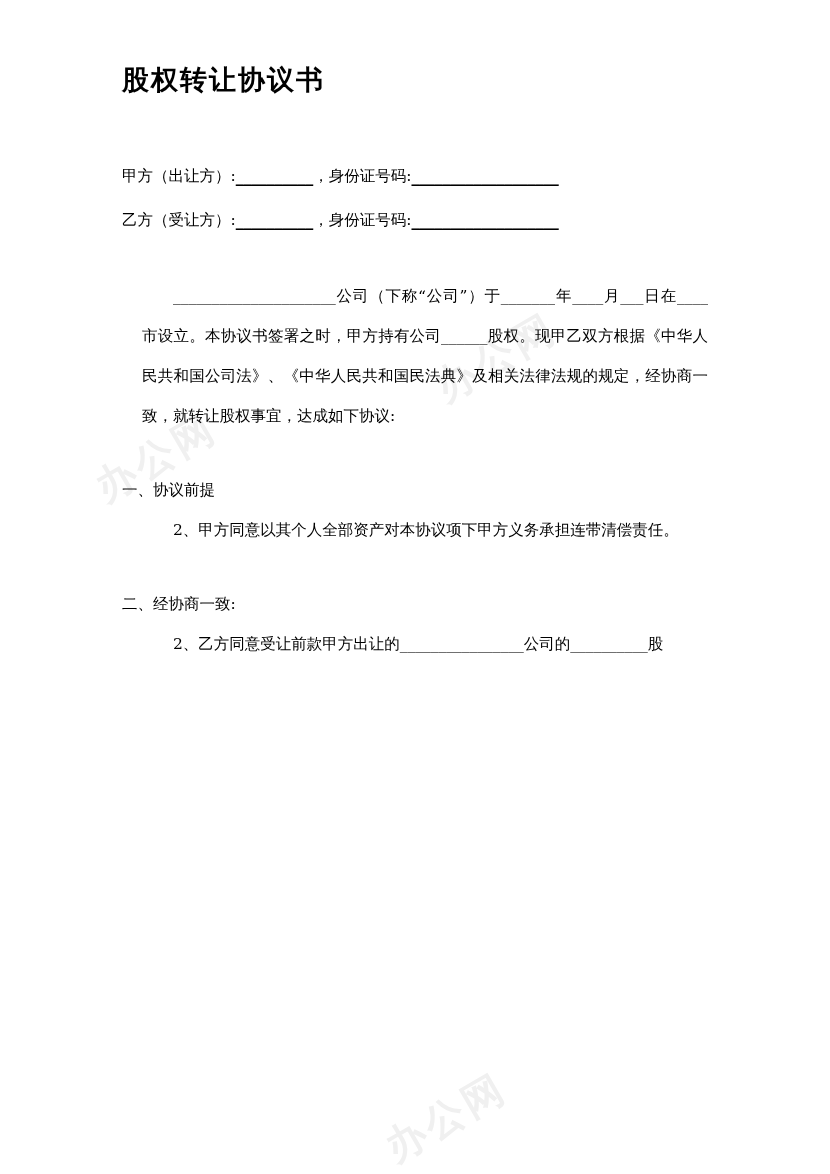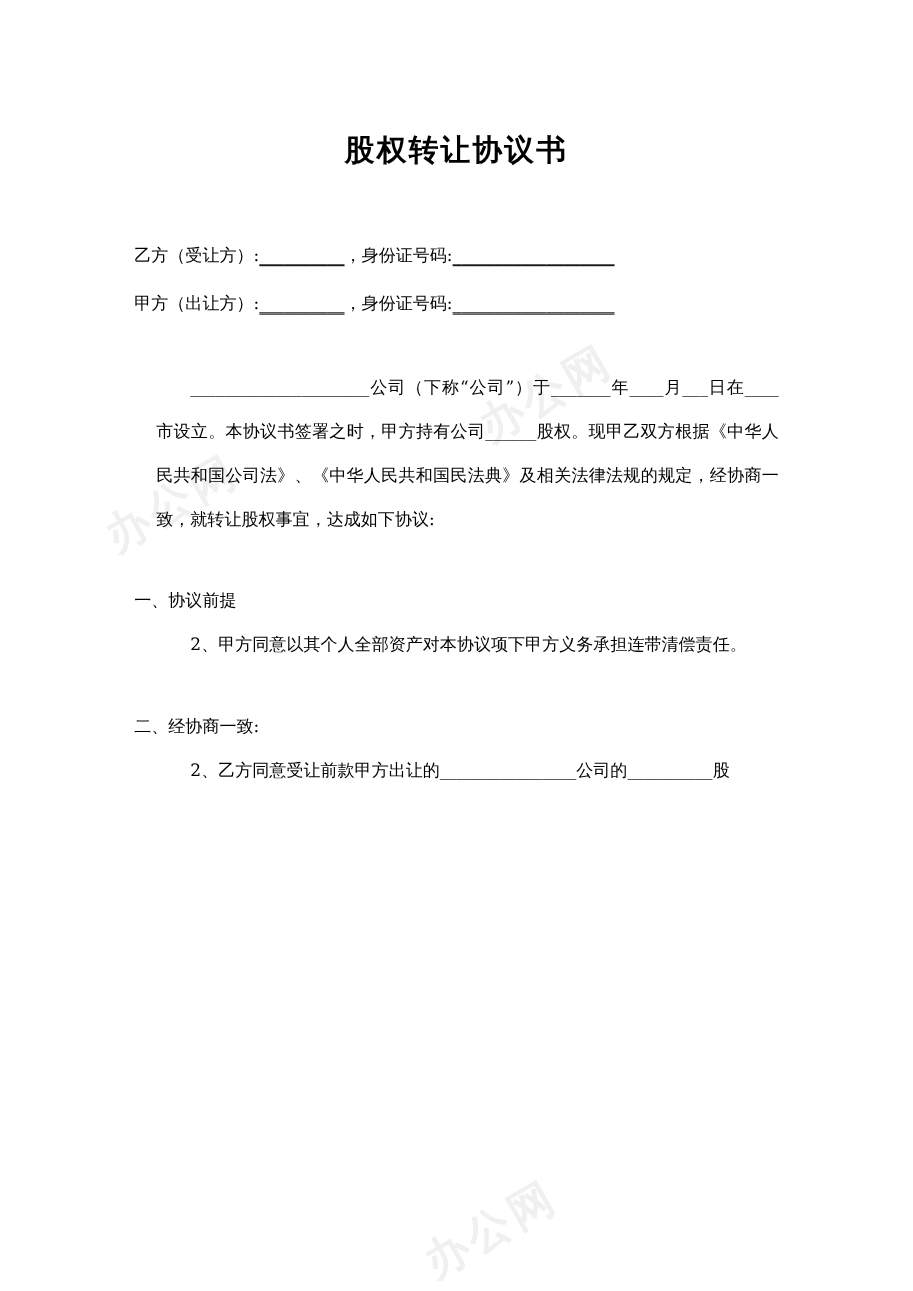--- a/index.html
+++ b/index.html
@@ -40,27 +40,26 @@
   .wm-1 { left: 430px; top: 330px; font-size: 40px; letter-spacing: 4px; }
   .wm-2 { left: 90px;  top: 430px; font-size: 40px; letter-spacing: 4px; }
   .wm-3 { left: 380px; top: 1090px; font-size: 40px; letter-spacing: 4px; }
 
   .content {
     position: relative;
     z-index: 2;
     padding: 0 122px 0 122px;
   }
   .doc-title {
-    text-align: center;
     font-family: "DejaVu Sans", "Liberation Sans", sans-serif;
     font-weight: bold;
     font-size: 27px;
     letter-spacing: 2px;
     margin: 0;
-    padding-top: 118px;
+    padding-top: 62px;
   }
   .spacer-after-title { height: 56px; }
 
   .party-line {
     font-size: 15.5px;
     line-height: 44px;
     white-space: nowrap;
   }
   .party-line .u { letter-spacing: 0px; }
 
@@ -95,25 +94,25 @@
     <div class="wm wm-3">办公网</div>
   </div>
 
   <div class="content">
 
     <h1 class="doc-title">股权转让协议书</h1>
 
     <div class="spacer-after-title"></div>
 
     <div class="party-line">
-      <span>乙方（受让方）:</span><span class="u">__________</span><span>，</span><span>身份证号码:</span><span class="u">___________________</span>
+      <span>甲方（出让方）:</span><span class="u">__________</span><span>，</span><span>身份证号码:</span><span class="u">___________________</span>
     </div>
 
     <div class="party-line">
-      <span>甲方（出让方）:</span><span class="u">__________</span><span>，</span><span>身份证号码:</span><span class="u">___________________</span>
+      <span>乙方（受让方）:</span><span class="u">__________</span><span>，</span><span>身份证号码:</span><span class="u">___________________</span>
     </div>
 
     <div class="block-gap-lg"></div>
 
     <p class="body indent">_____________________公司（下称“公司”）于_______年____月___日在____市设立。本协议书签署之时，甲方持有公司______股权。现甲乙双方根据《中华人民共和国公司法》、《中华人民共和国民法典》及相关法律法规的规定，经协商一致，就转让股权事宜，达成如下协议:</p>
 
     <div class="block-gap-lg"></div>
 
     <p class="sect">一、协议前提</p>
 

